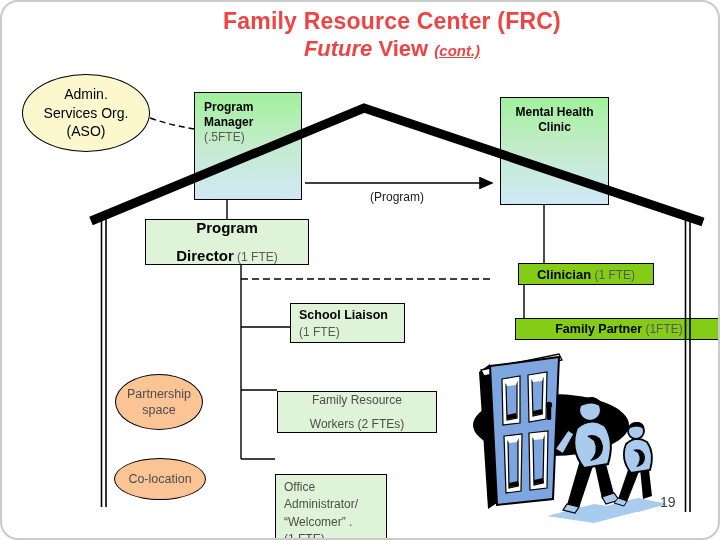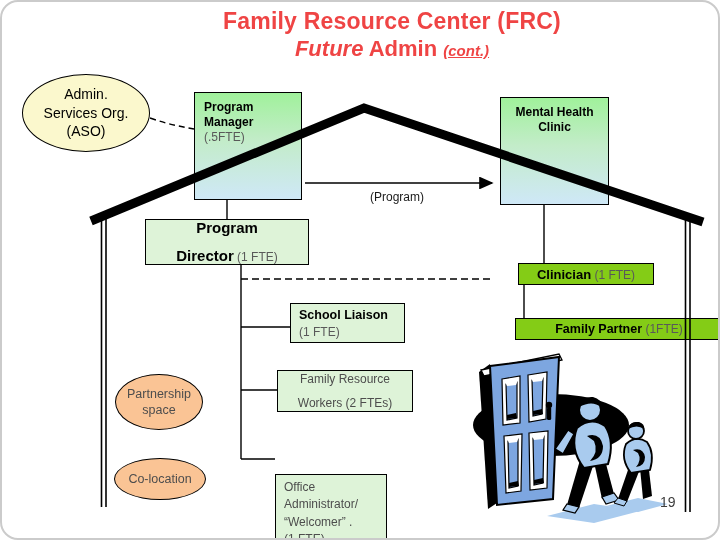--- a/index.html
+++ b/index.html
@@ -30,21 +30,21 @@
   .sub{color:#595959;font-weight:normal;}
   .gtxt{color:#4d4d4d;}
   .ctr{display:flex;flex-direction:column;align-items:center;justify-content:center;text-align:center;}
 
   .pm-box{left:192px;top:90px;width:108px;height:108px;padding:7px 9px;font-size:12px;line-height:1.25;}
   .mhc-box{left:498px;top:95px;width:109px;height:108px;padding:7px 4px;font-size:12px;line-height:1.25;text-align:center;}
   .pd-box{left:143px;top:217px;width:164px;height:46px;font-size:15px;line-height:1.3;}
   .cl-box{left:492px;top:261px;width:136px;height:22px;font-size:13px;}
   .sl-box{left:288px;top:301px;width:115px;height:40px;padding:3px 8px;font-size:12.5px;line-height:1.35;}
   .fp-box{left:489px;top:316px;width:208px;height:22px;font-size:12.5px;}
-  .frw-box{left:275px;top:368px;width:136px;height:42px;font-size:12px;line-height:1.35;}
+  .frw-box{left:275px;top:389px;width:160px;height:42px;font-size:12px;line-height:1.35;}
   .oa-box{left:273px;top:438px;width:112px;height:77px;padding:4px 8px;font-size:12px;line-height:1.45;margin-top:34px;}
   .aso-el{left:20px;top:72px;width:128px;height:78px;font-size:14px;line-height:1.35;}
   .ps-el{left:113px;top:372px;width:88px;height:56px;font-size:12.5px;line-height:1.3;}
   .co-el{left:112px;top:456px;width:92px;height:42px;font-size:12.5px;}
   .contract-lbl{left:330px;top:188px;width:130px;text-align:center;font-size:12px;color:#1a1a1a;z-index:2;}
   .page-num{left:658px;top:492px;width:30px;font-size:14px;color:#3d3d3d;z-index:4;}
   .door-art{left:440px;top:345px;width:262px;height:185px;z-index:2;}
 </style>
 </head>
 <body>
@@ -74,21 +74,21 @@
 
     <line x1="239" y1="457" x2="273" y2="457" stroke="#000" stroke-width="1.4"></line>
 
     <line x1="542" y1="203" x2="542" y2="261" stroke="#000" stroke-width="1.4"></line>
 
     <line x1="522" y1="283" x2="522" y2="316" stroke="#000" stroke-width="1.4"></line>
   </svg>
 
   <div class="abs title-wrap">
     <div class="title-l1">Family Resource Center (FRC)</div>
-    <div class="title-l2"><span class="t-it">Future</span><span> Admin </span><span class="t-cont">(cont.)</span></div>
+    <div class="title-l2"><span class="t-it">Future</span><span> View </span><span class="t-cont">(cont.)</span></div>
   </div>
 
   <div class="abs ellipse cream ctr aso-el z2">
     <div>Admin.</div>
     <div>Services Org.</div>
     <div>(ASO)</div>
   </div>
 
   <div class="abs box grad pm-box z2">
     <div class="b">Program Manager</div>

